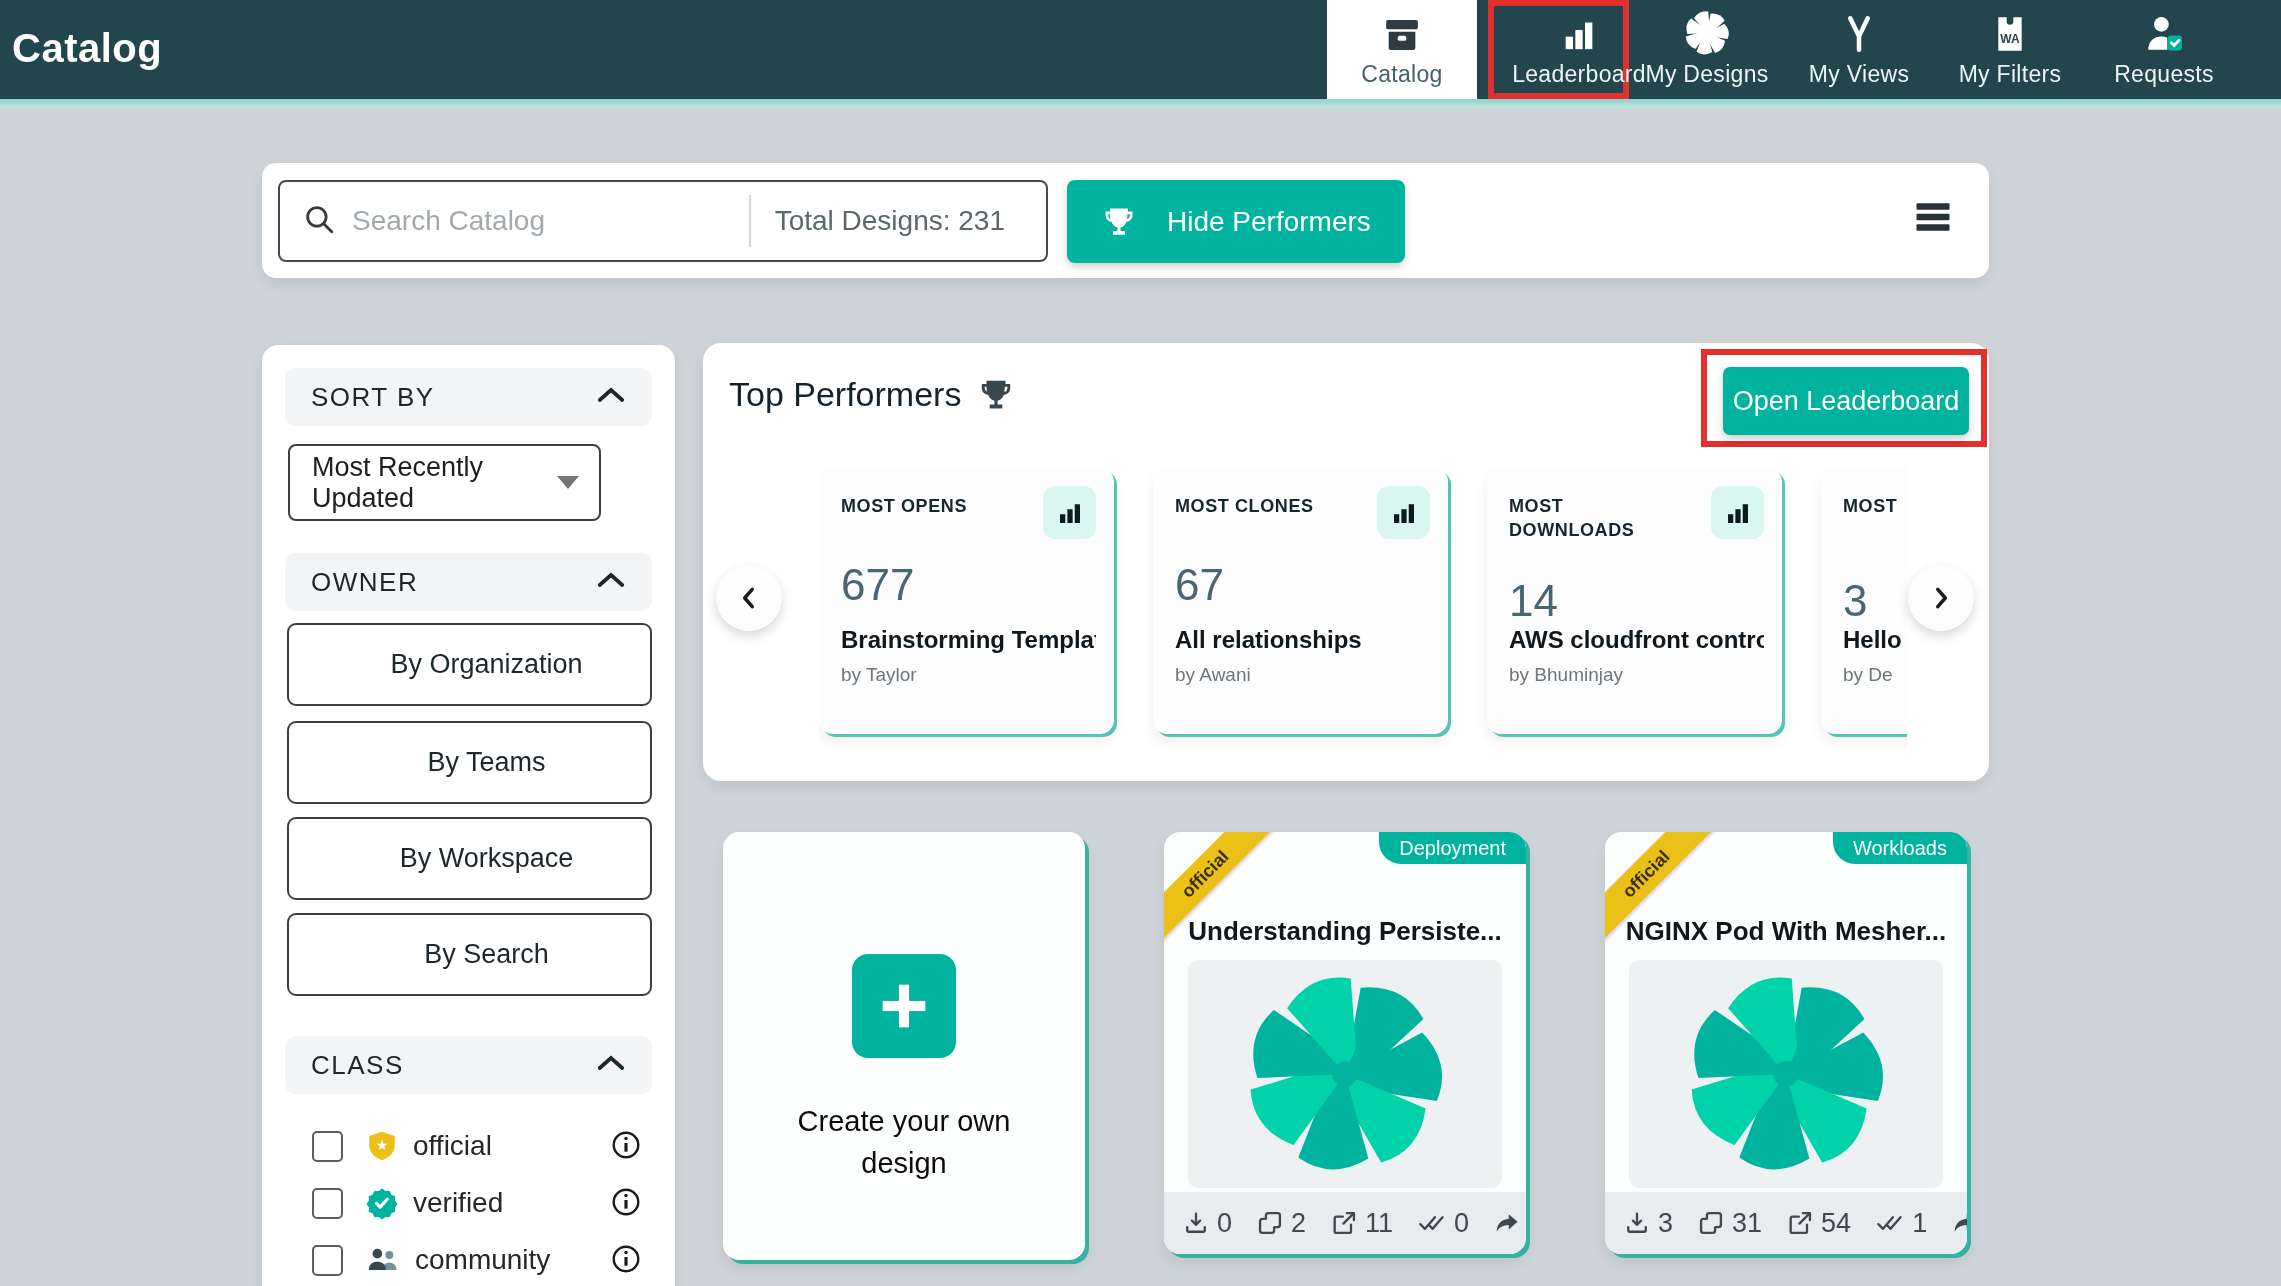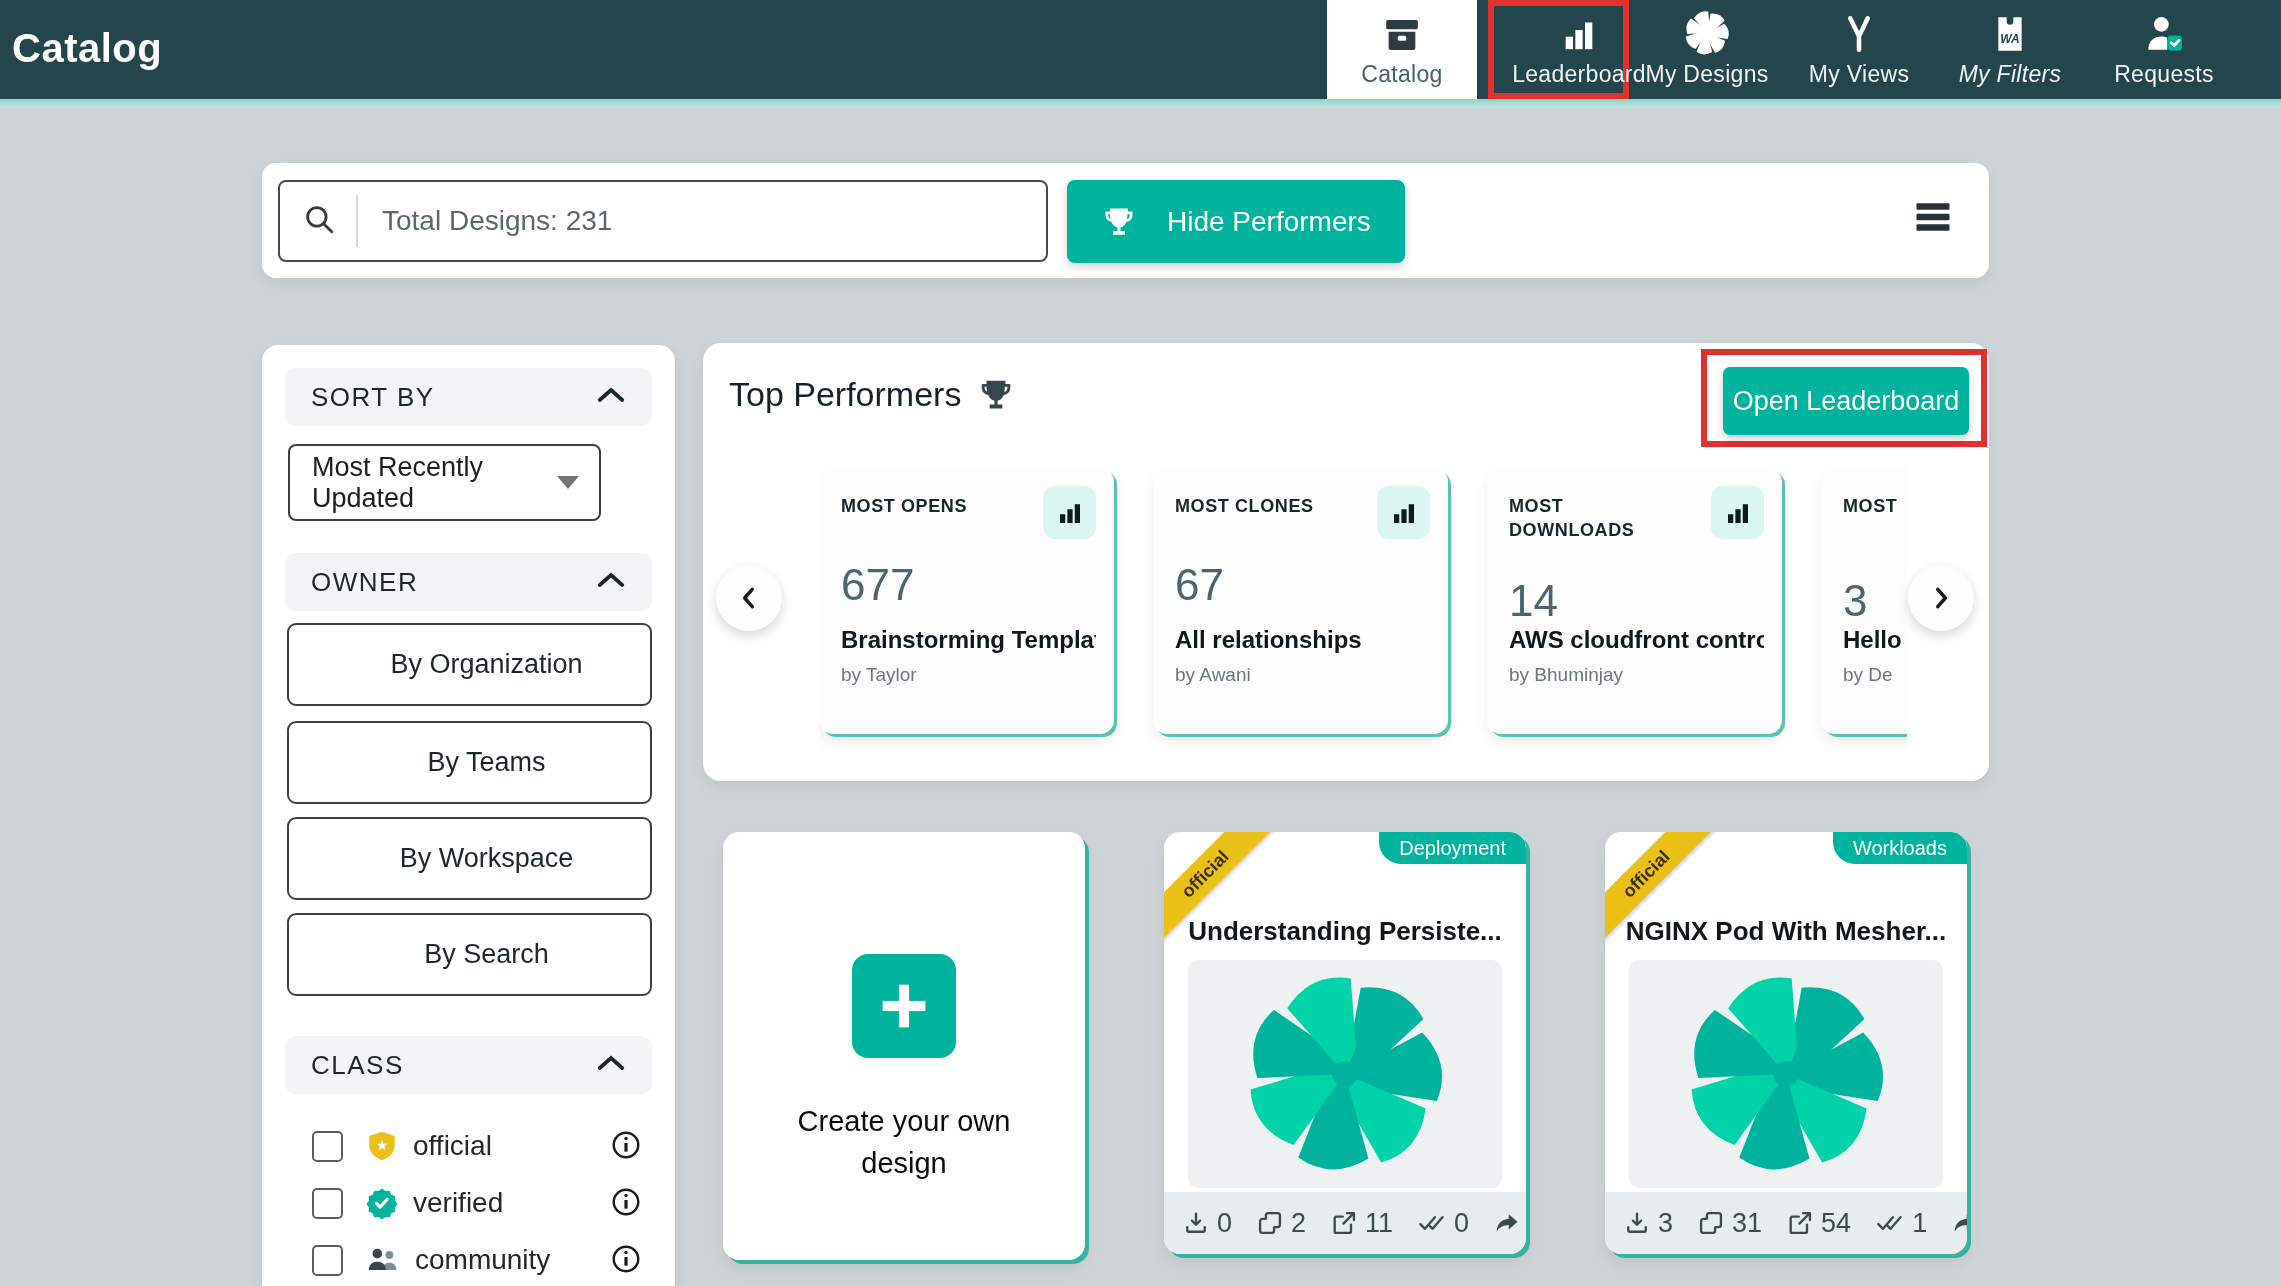--- a/index.html
+++ b/index.html
@@ -161,21 +161,21 @@
       <span class="nav-icon">
         <svg width="42" height="42" viewBox="0 0 24 24" fill="none" stroke="#ffffff" stroke-width="2.6" stroke-linecap="round">
           <path d="M7 3 L11.6 12.5"></path>
             <path d="M17 3 L12.4 12.5"></path>
             <path d="M12 12.5 V21"></path>
         </svg>
       </span>
       <span class="nav-label">My Views</span>
     </div>
 
-    <div class="nav-item" style="left:1935px;width:150px;font-style:italic;">
+    <div class="nav-item" style="left:1935px;width:150px;">
       <span class="nav-icon">
         <svg width="40" height="42" viewBox="0 0 24 24">
           <path d="M5 2 h5 v2.5 a2 2 0 0 0 4 0 V2 h5 v20 H5 Z" fill="#ffffff"></path>
           <text x="12" y="17.5" font-size="7.2" font-weight="bold" fill="#22454e" text-anchor="middle" font-family="Liberation Sans, sans-serif">WA</text>
         </svg>
       </span>
       <span class="nav-label">My Filters</span>
     </div>
 
     <div class="nav-item" style="left:2089px;width:150px;">
@@ -193,20 +193,21 @@
   <div class="header-strip"></div>
 
   <div class="toolbar-card">
     <div class="search-box">
       <span class="search-glyph">
         <svg width="34" height="34" viewBox="0 0 24 24" fill="none" stroke="#3a3a3a" stroke-width="2">
           <circle cx="10.5" cy="10.5" r="6.5"></circle>
             <path d="M15.3 15.3 L21 21" stroke-linecap="round"></path>
         </svg>
       </span>
+      <input type="text" value="" placeholder="Search Catalog" style="">
       <span class="search-divider"></span>
       <span class="total-designs">Total Designs: 231</span>
     </div>
     <button class="hide-performers-btn">
       <span style="display:flex;">
         <svg width="36" height="36" viewBox="0 0 24 24" fill="#ffffff">
           <path d="M6 3 h12 v2 h3 v2.5 a4.5 4.5 0 0 1-4.1 4.5 A6 6 0 0 1 13 15.7 V18 h3 v2.5 H8 V18 h3 v-2.3 a6 6 0 0 1-3.9-3.7 A4.5 4.5 0 0 1 3 7.5 V5 h3 Z M4.8 6.8 v.7 a2.7 2.7 0 0 0 1.6 2.5 A11 11 0 0 1 6 6.8 Z m14.4 0 h-1.6 a11 11 0 0 1-.4 3.2 2.7 2.7 0 0 0 2-2.5 Z"></path>
         </svg>
       </span>
       <span>Hide Performers</span>

